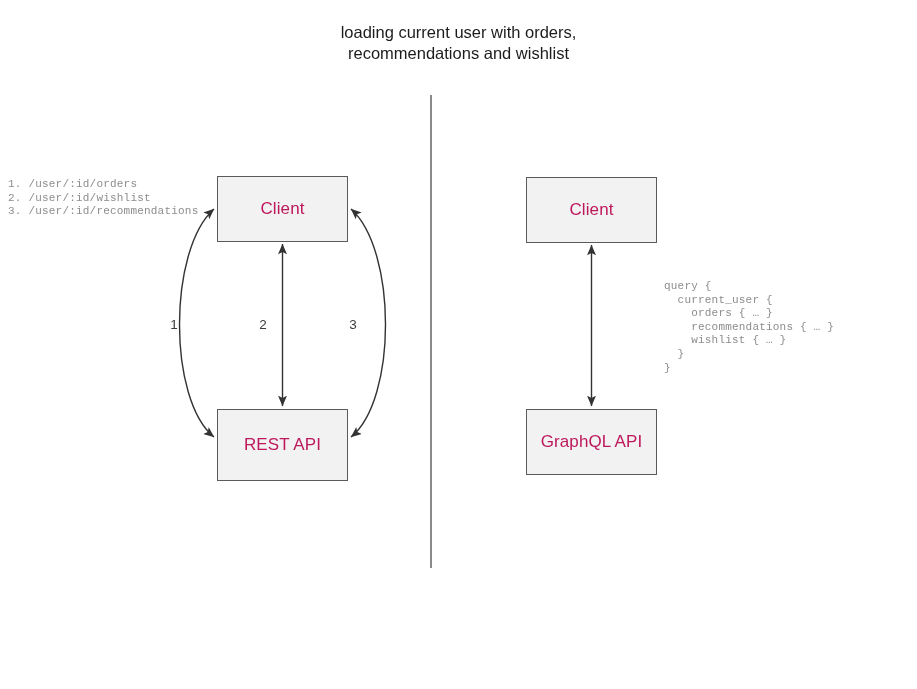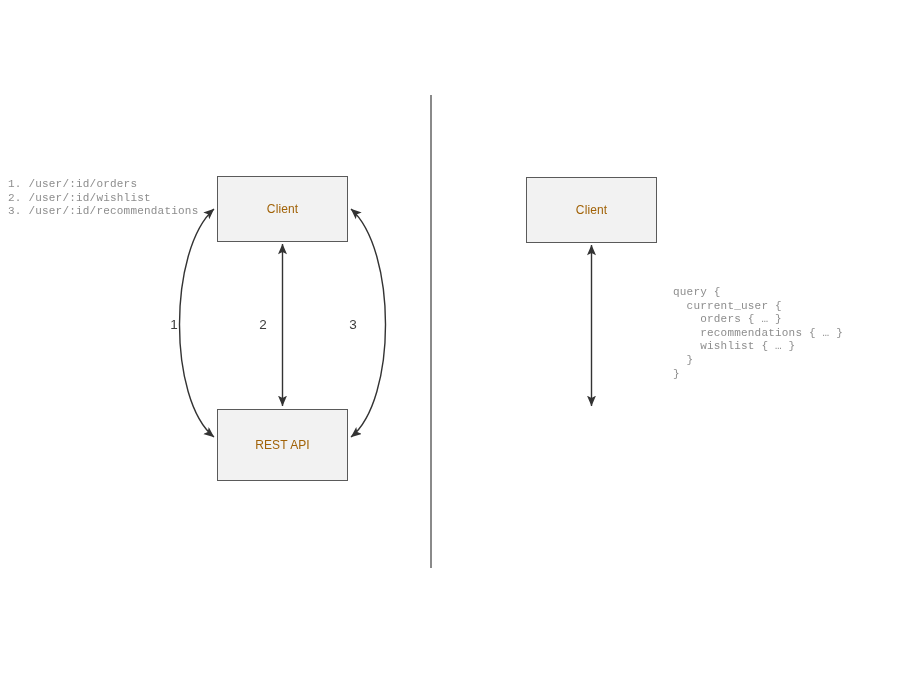--- a/index.html
+++ b/index.html
@@ -46,22 +46,22 @@
   }
 
   .node {
     position: absolute;
     box-sizing: border-box;
     background: #f2f2f2;
     border: 1.4px solid #5a5a5a;
     display: flex;
     align-items: center;
     justify-content: center;
-    font-size: 12px;
-    color: #a16207;
+    font-size: 17px;
+    color: #be185d;
     letter-spacing: 0.1px;
   }
 
   #node-client-rest   { left: 217px; top: 176px; width: 131px; height: 66px; }
   #node-rest-api      { left: 217px; top: 409px; width: 131px; height: 72px; }
   #node-client-gql    { left: 526px; top: 177px; width: 131px; height: 66px; }
   #node-graphql-api   { left: 526px; top: 409px; width: 131px; height: 66px; }
 
   .edge-label {
     position: absolute;
@@ -77,36 +77,38 @@
   .code-block {
     position: absolute;
     font-family: "Liberation Mono", "DejaVu Sans Mono", monospace;
     font-size: 11px;
     line-height: 13.6px;
     color: #8d8d8d;
     white-space: pre;
     letter-spacing: 0.2px;
   }
   #rest-endpoints-list { left: 8px;   top: 178px; }
-  #graphql-query-block { left: 664px; top: 286px; margin-left: 9px; }
+  #graphql-query-block { left: 664px; top: 280px; }
 
   .arrow-layer {
     position: absolute;
     left: 0;
     top: 0;
     width: 917px;
     height: 689px;
     pointer-events: none;
   }
 </style>
 </head>
 <body>
 
 <div id="diagram-canvas">
 
+  <div class="title">loading current user with orders,
+recommendations and wishlist</div>
 
   <div class="divider"></div>
 
   <div class="code-block" id="rest-endpoints-list">1. /user/:id/orders
 2. /user/:id/wishlist
 3. /user/:id/recommendations</div>
 
   <div class="code-block" id="graphql-query-block">query {
   current_user {
     orders { … }
@@ -133,18 +135,19 @@
 
     <path d="M 591.5,245 L 591.5,406" fill="none" stroke="#333333" stroke-width="1.4" marker-start="url(#ah-start)" marker-end="url(#ah-end)"></path>
   </svg>
 
   <div class="node" id="node-client-rest">Client</div>
 
   <div class="node" id="node-rest-api">REST API</div>
 
   <div class="node" id="node-client-gql">Client</div>
 
+  <div class="node" id="node-graphql-api">GraphQL API</div>
 
   <div class="edge-label" id="edge-label-1">1</div>
   <div class="edge-label" id="edge-label-2">2</div>
   <div class="edge-label" id="edge-label-3">3</div>
 
 </div>
 
 </body></html>

